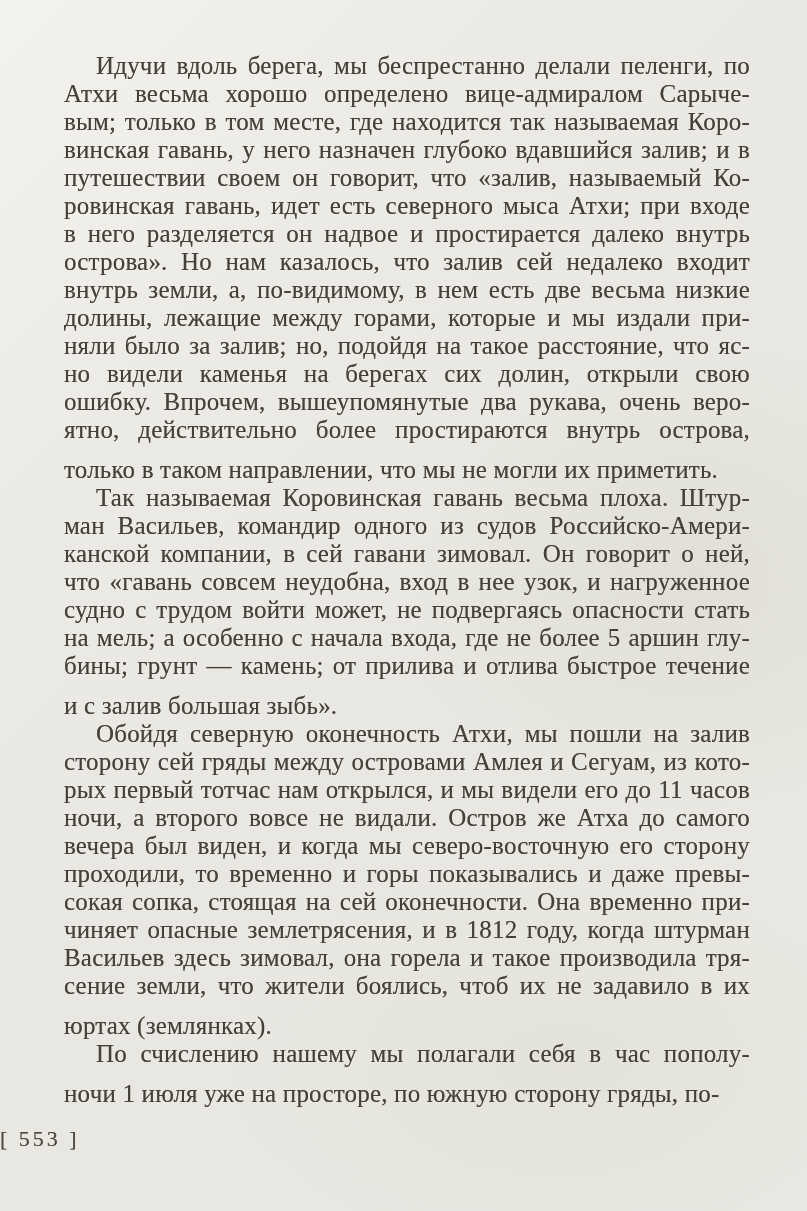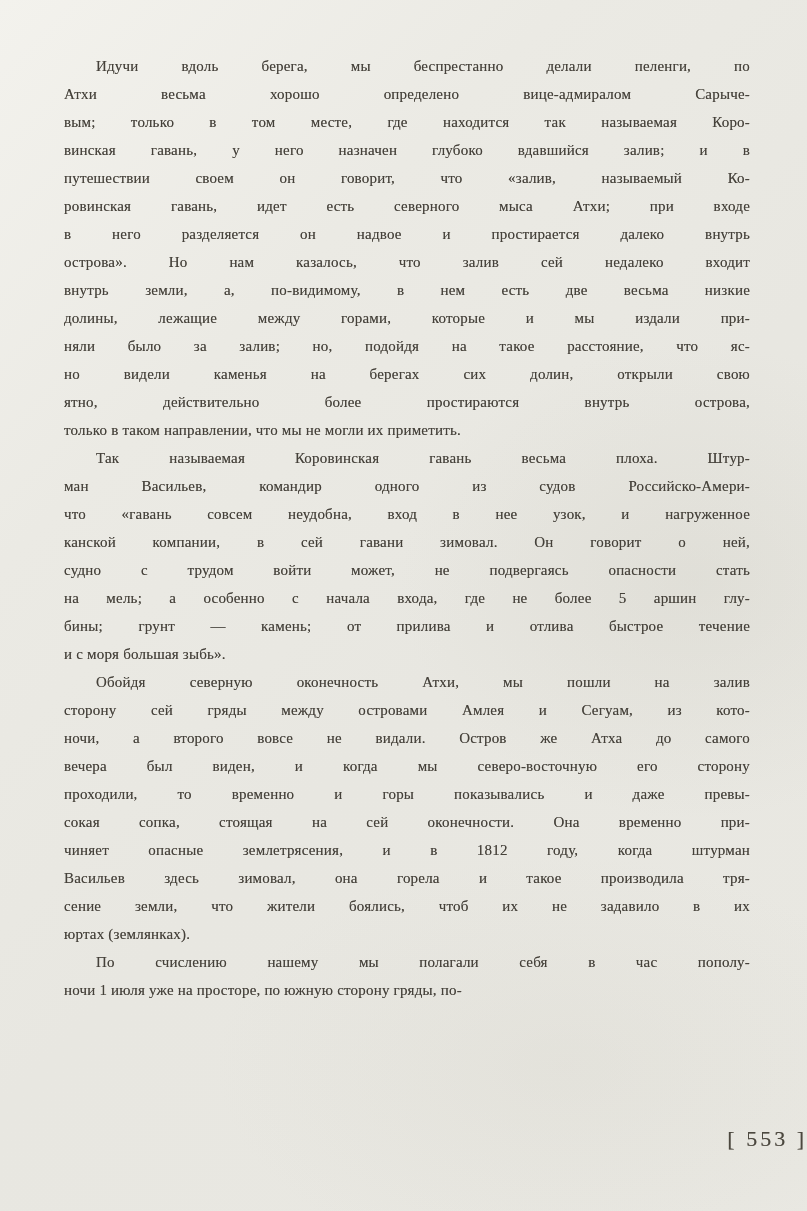--- a/index.html
+++ b/index.html
@@ -21,48 +21,49 @@
       linear-gradient(135deg, #f3f2ed 0%, #ebeae4 28%, #e8e7e1 55%, #e9e8e2 100%);
     font-family: "Liberation Serif", "DejaVu Serif", serif;
     overflow: hidden;
   }
   .text-block {
     position: absolute;
     left: 64px;
     top: 52px;
     width: 686px;
     color: #45413a;
-    font-size: 15px;
+    font-size: 25px;
     line-height: 28px;
     letter-spacing: 0.2px;
     text-shadow: 0 0 0.6px rgba(69,65,58,0.55);
   }
   .para {
     margin: 0;
   }
   .line {
     text-align: justify;
     
     text-align-last: justify;
     white-space: normal;
     height: 28px;
     overflow: visible;
   }
   .line.first {
     text-indent: 32px;
   }
   .line.para-end {
     text-align-last: left;
+    margin-top: 12px;
   }
   .page-number {
     position: absolute;
     top: 1126px;
     left: 0;
     width: 100%;
-    text-align: right;
+    text-align: left;
     font-size: 22px;
     color: #4c483f;
     letter-spacing: 3px;
     text-shadow: 0 0 0.6px rgba(69,65,58,0.5);
   }
 </style>
 </head>
 <body>
 
 <div class="page">
@@ -73,36 +74,38 @@
         <div class="line">вым; только в том месте, где находится так называемая Коро-</div>
         <div class="line">винская гавань, у него назначен глубоко вдавшийся залив; и в</div>
         <div class="line">путешествии своем он говорит, что «залив, называемый Ко-</div>
         <div class="line">ровинская гавань, идет есть северного мыса Атхи; при входе</div>
         <div class="line">в него разделяется он надвое и простирается далеко внутрь</div>
         <div class="line">острова». Но нам казалось, что залив сей недалеко входит</div>
         <div class="line">внутрь земли, а, по-видимому, в нем есть две весьма низкие</div>
         <div class="line">долины, лежащие между горами, которые и мы издали при-</div>
         <div class="line">няли было за залив; но, подойдя на такое расстояние, что яс-</div>
         <div class="line">но видели каменья на берегах сих долин, открыли свою</div>
+        <div class="line">ошибку. Впрочем, вышеупомянутые два рукава, очень веро-</div>
         <div class="line">ятно, действительно более простираются внутрь острова,</div>
         <div class="line para-end">только в таком направлении, что мы не могли их приметить.</div>
       </div>
       <div class="para">
         <div class="line first">Так называемая Коровинская гавань весьма плоха. Штур-</div>
         <div class="line">ман Васильев, командир одного из судов Российско-Амери-</div>
+        <div class="line">канской компании, в сей гавани зимовал. Он говорит о ней,</div>
         <div class="line">что «гавань совсем неудобна, вход в нее узок, и нагруженное</div>
-        <div class="line">канской компании, в сей гавани зимовал. Он говорит о ней,</div>
         <div class="line">судно с трудом войти может, не подвергаясь опасности стать</div>
         <div class="line">на мель; а особенно с начала входа, где не более 5 аршин глу-</div>
         <div class="line">бины; грунт — камень; от прилива и отлива быстрое течение</div>
-        <div class="line para-end">и с моря большая зыбь».</div>
+        <div class="line para-end">и с залив большая зыбь».</div>
       </div>
       <div class="para">
         <div class="line first">Обойдя северную оконечность Атхи, мы пошли на залив</div>
         <div class="line">сторону сей гряды между островами Амлея и Сегуам, из кото-</div>
+        <div class="line">рых первый тотчас нам открылся, и мы видели его до 11 часов</div>
         <div class="line">ночи, а второго вовсе не видали. Остров же Атха до самого</div>
         <div class="line">вечера был виден, и когда мы северо-восточную его сторону</div>
         <div class="line">проходили, то временно и горы показывались и даже превы-</div>
         <div class="line">сокая сопка, стоящая на сей оконечности. Она временно при-</div>
         <div class="line">чиняет опасные землетрясения, и в 1812 году, когда штурман</div>
         <div class="line">Васильев здесь зимовал, она горела и такое производила тря-</div>
         <div class="line">сение земли, что жители боялись, чтоб их не задавило в их</div>
         <div class="line para-end">юртах (землянках).</div>
       </div>
       <div class="para">

